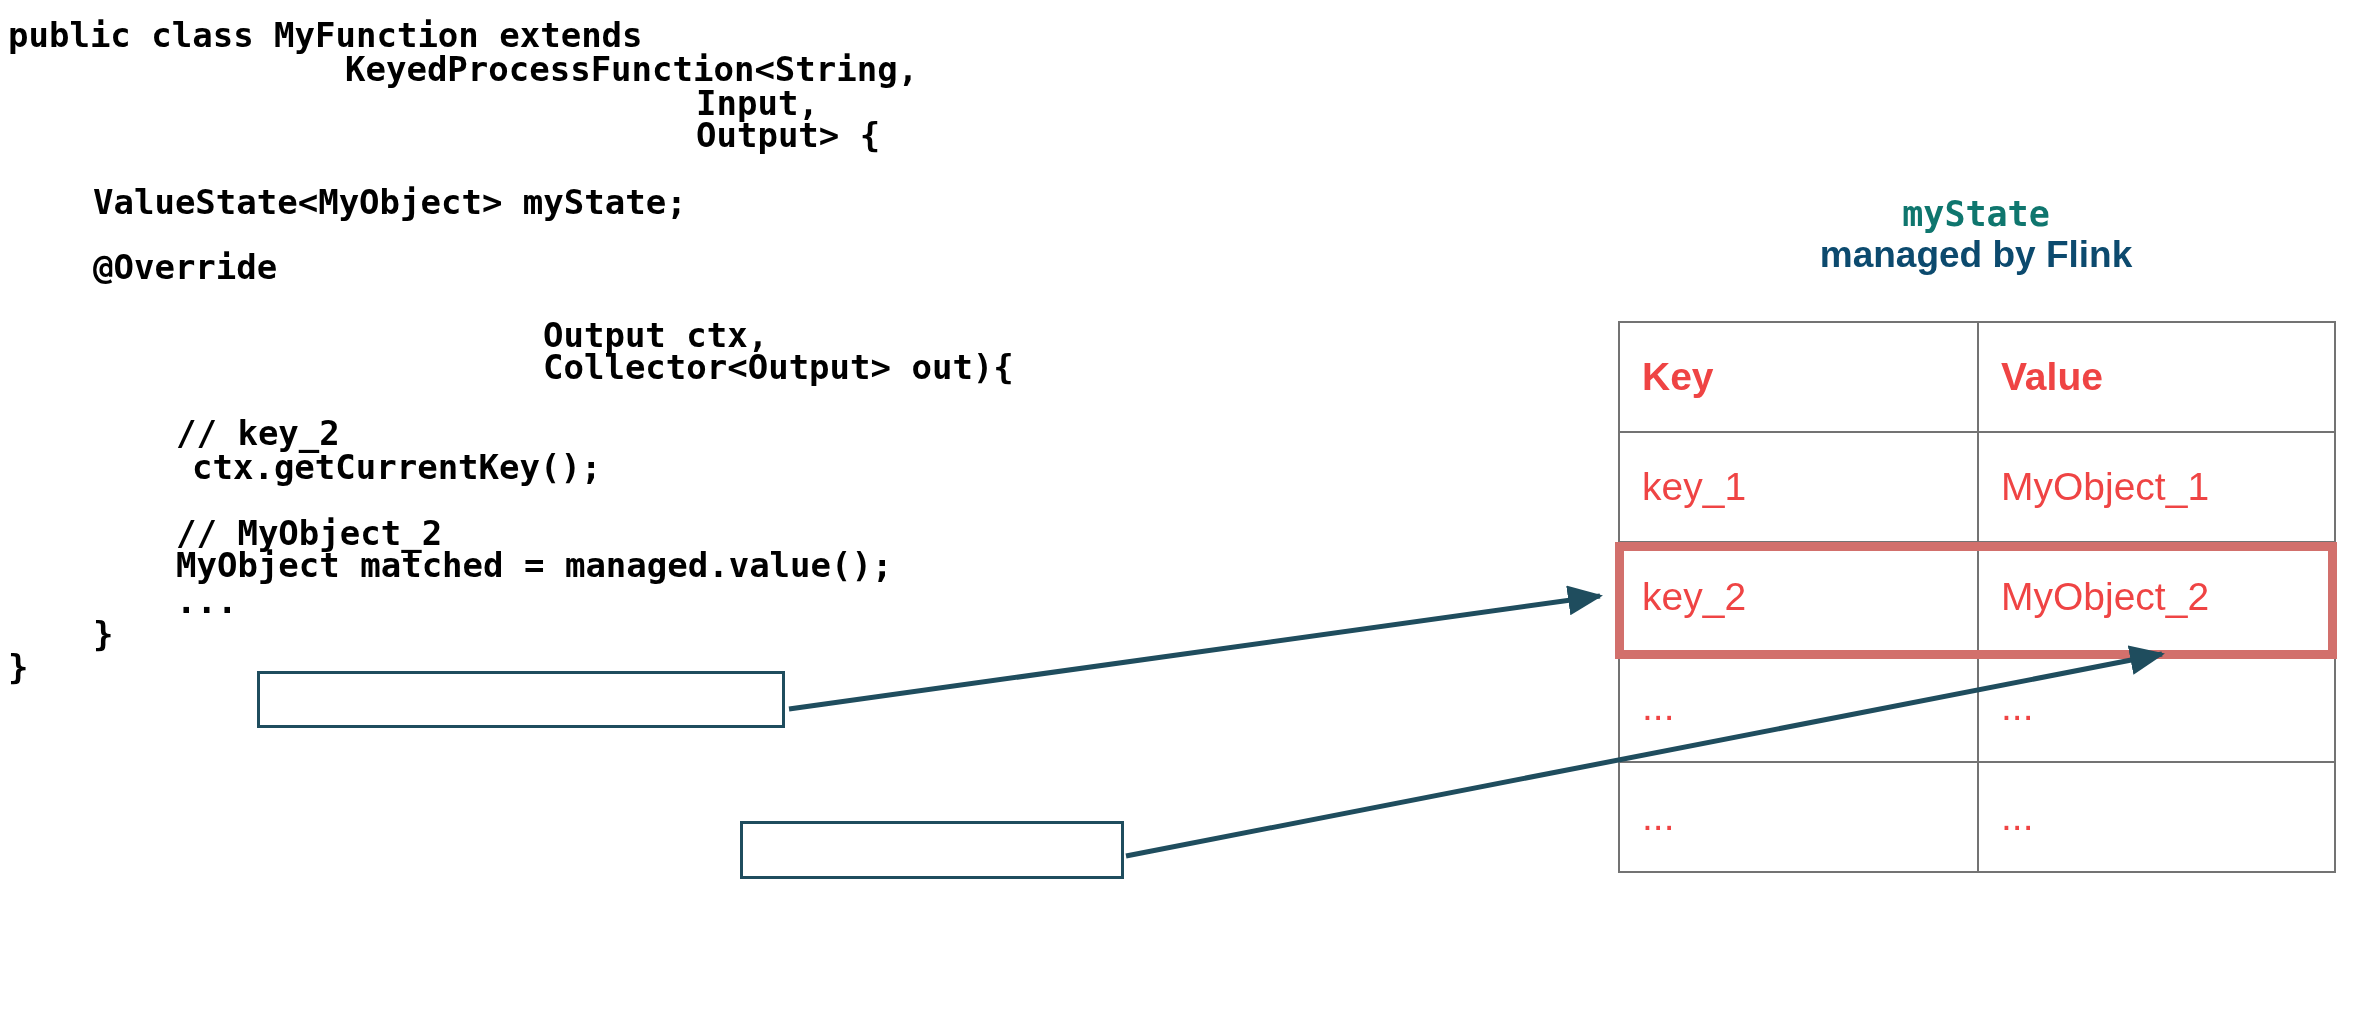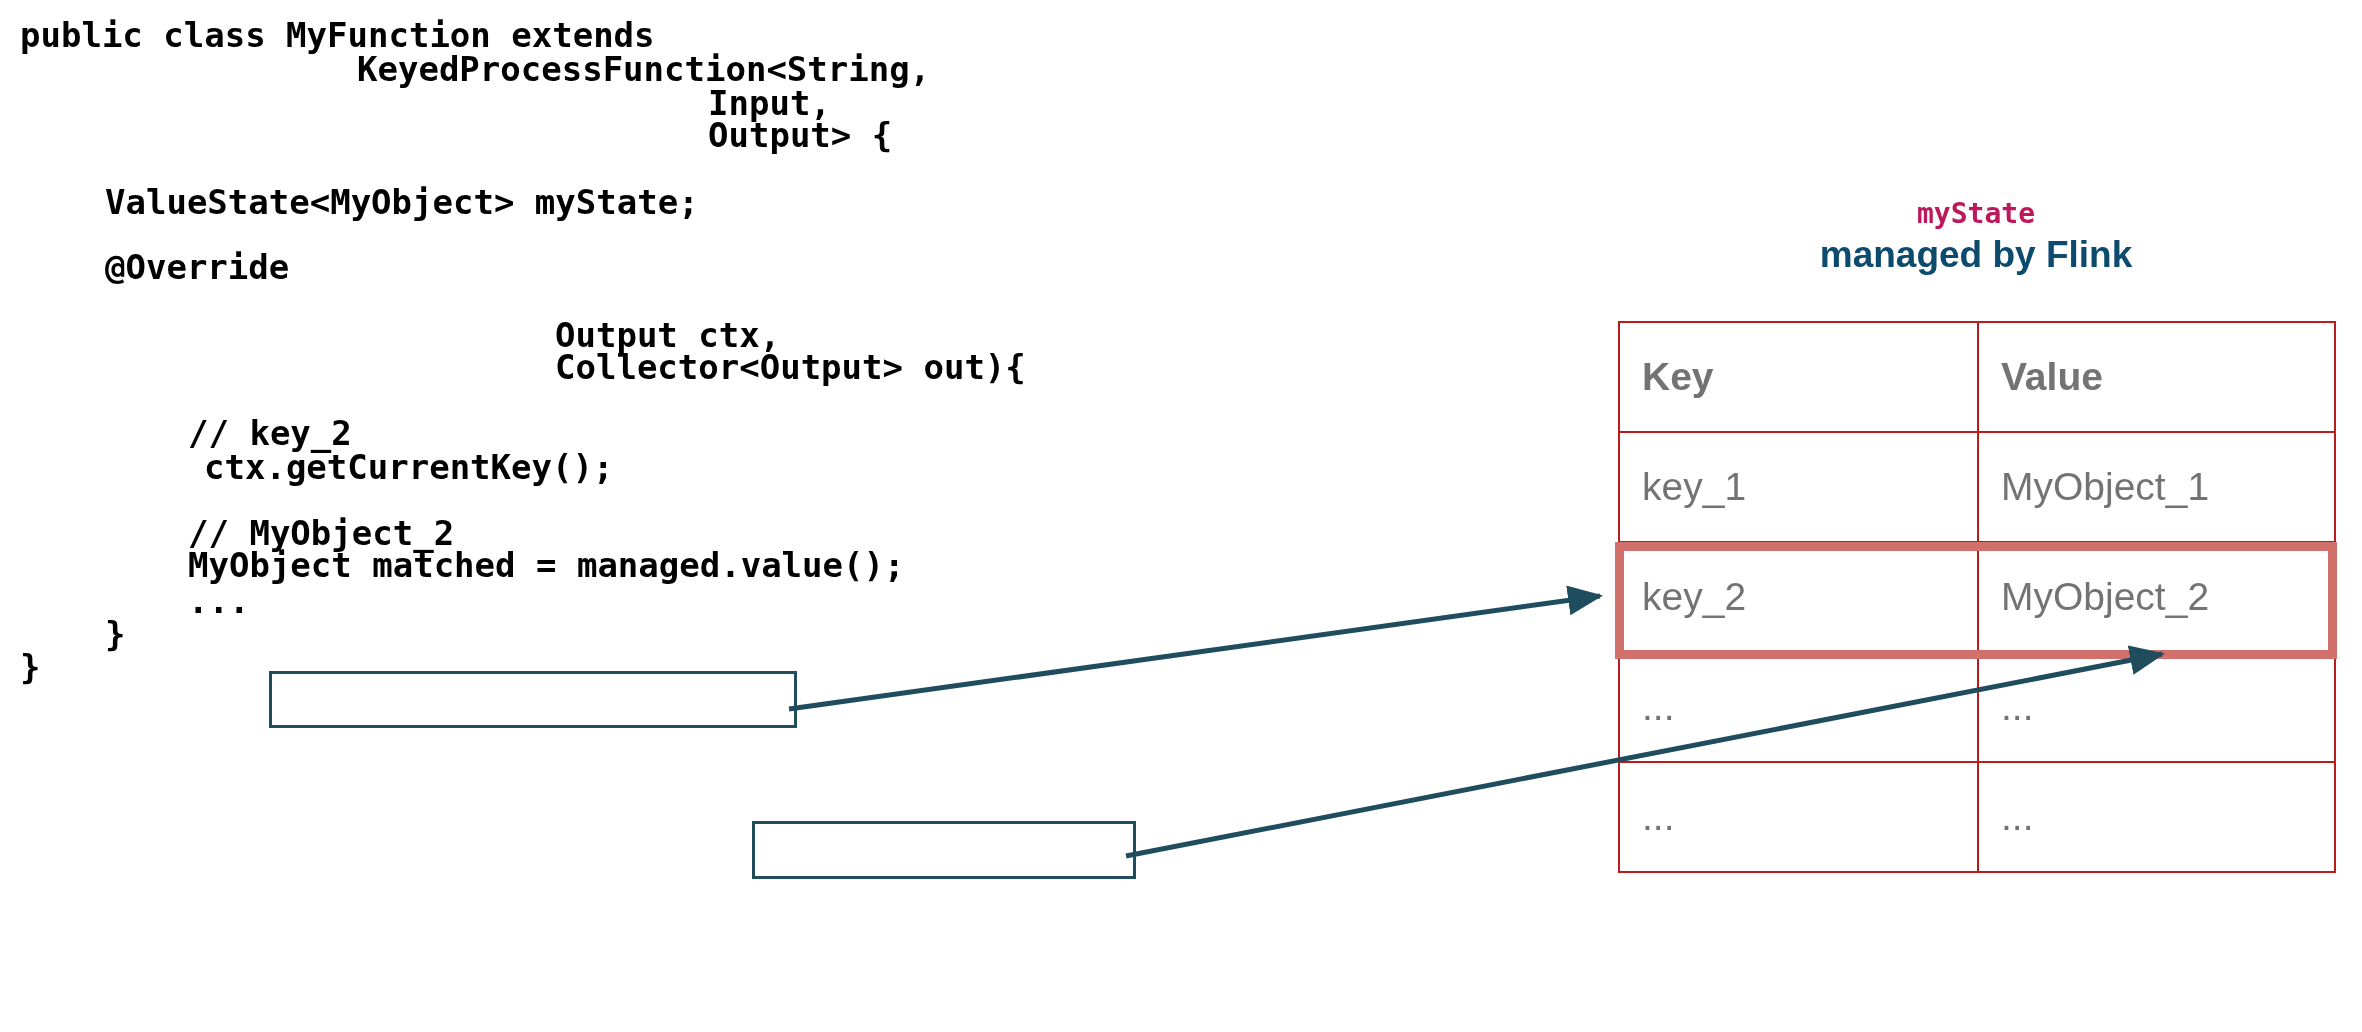--- a/index.html
+++ b/index.html
@@ -11,21 +11,21 @@
     width: 2362px;
     height: 1032px;
     position: relative;
     overflow: hidden;
     font-family: "Liberation Sans", sans-serif;
   }
 
   
   #code-panel {
     position: absolute;
-    left: 12px;
+    left: 0;
     top: 0;
     width: 1600px;
     height: 804px;
   }
   .code-line {
     position: absolute;
     font-family: "DejaVu Sans Mono", "Liberation Mono", monospace;
     font-weight: bold;
     font-size: 34px;
     line-height: 34px;
@@ -59,51 +59,51 @@
     top: 195px;
     width: 716px;
   }
   #state-title {
     text-align: center;
     width: 716px;
   }
   #state-title .t-mono {
     display: block;
     font-family: "DejaVu Sans Mono", "Liberation Mono", monospace;
-    font-size: 28px;
+    font-size: 35px;
     line-height: 38px;
     font-weight: bold;
-    color: #be185d;
+    color: #0f766e;
   }
   #state-title .t-sans {
     display: block;
     font-family: "Liberation Sans", sans-serif;
     font-size: 37px;
     line-height: 44px;
     font-weight: bold;
     color: #0c4a6e;
   }
 
   #state-table {
     position: absolute;
     left: 1618px;
     top: 321px;
     width: 716px;
     border-collapse: collapse;
     table-layout: fixed;
   }
   #state-table td, #state-table th {
-    border: 2px solid #b91c1c;
+    border: 2px solid #737373;
     padding: 0 0 0 22px;
     height: 108px;
     vertical-align: middle;
     text-align: left;
     font-family: "Liberation Sans", sans-serif;
     font-size: 39px;
-    color: #737373;
+    color: #ef4444;
     font-weight: normal;
     background: #ffffff;
   }
   #state-table th {
     font-weight: bold;
   }
   #state-table col.c-key { width: 359px; }
   #state-table col.c-val { width: 357px; }
 
   

